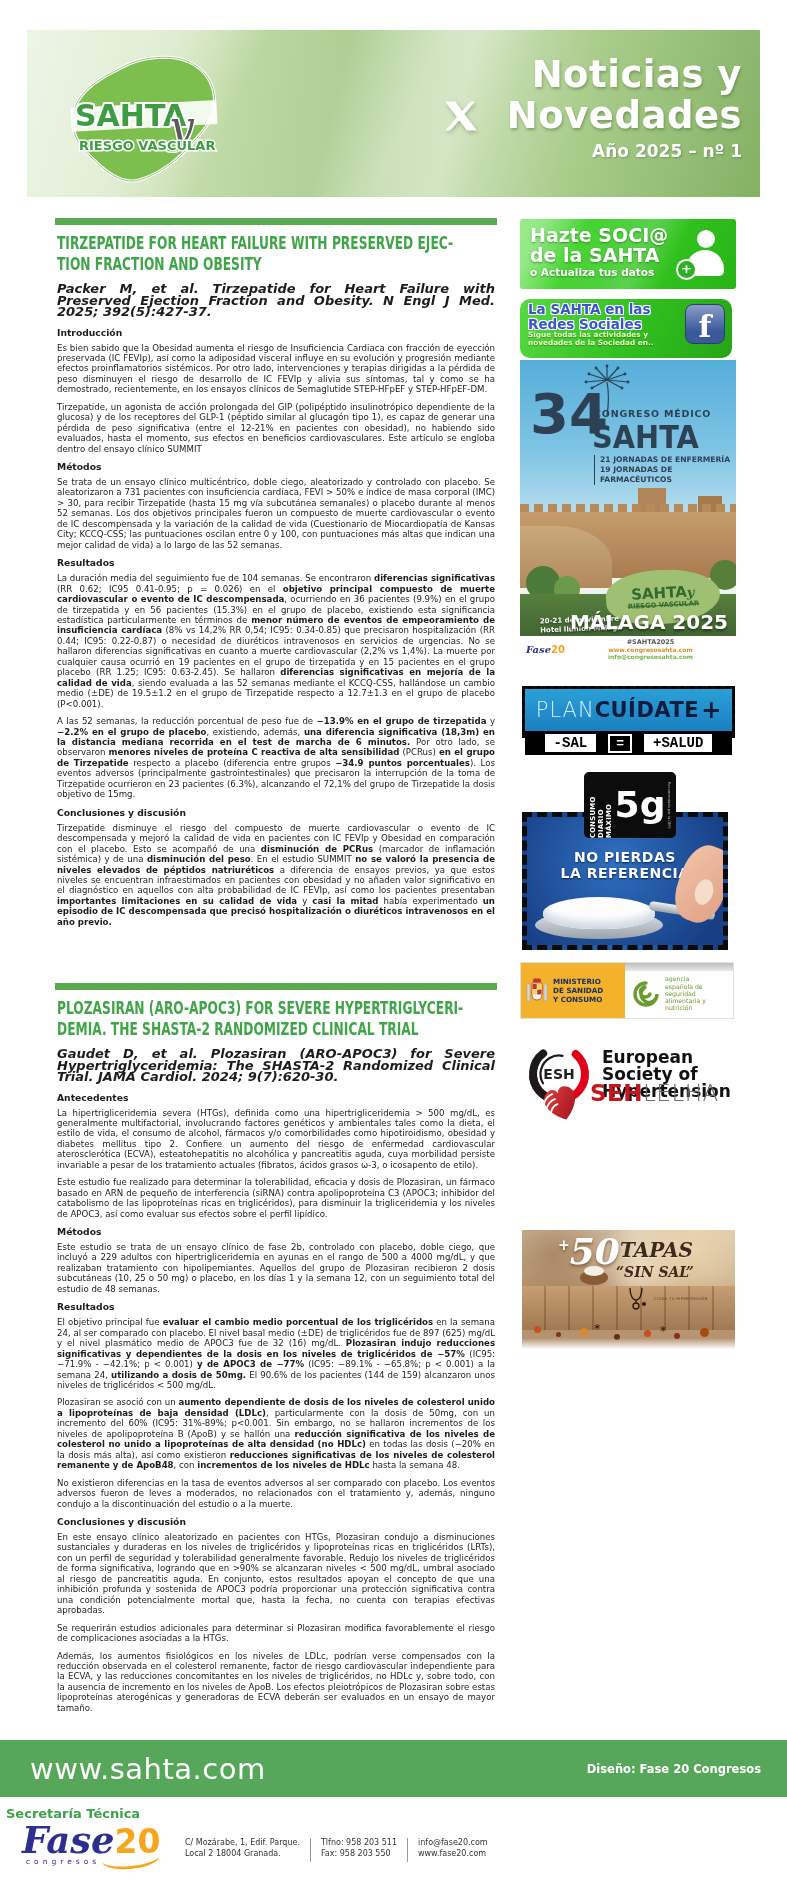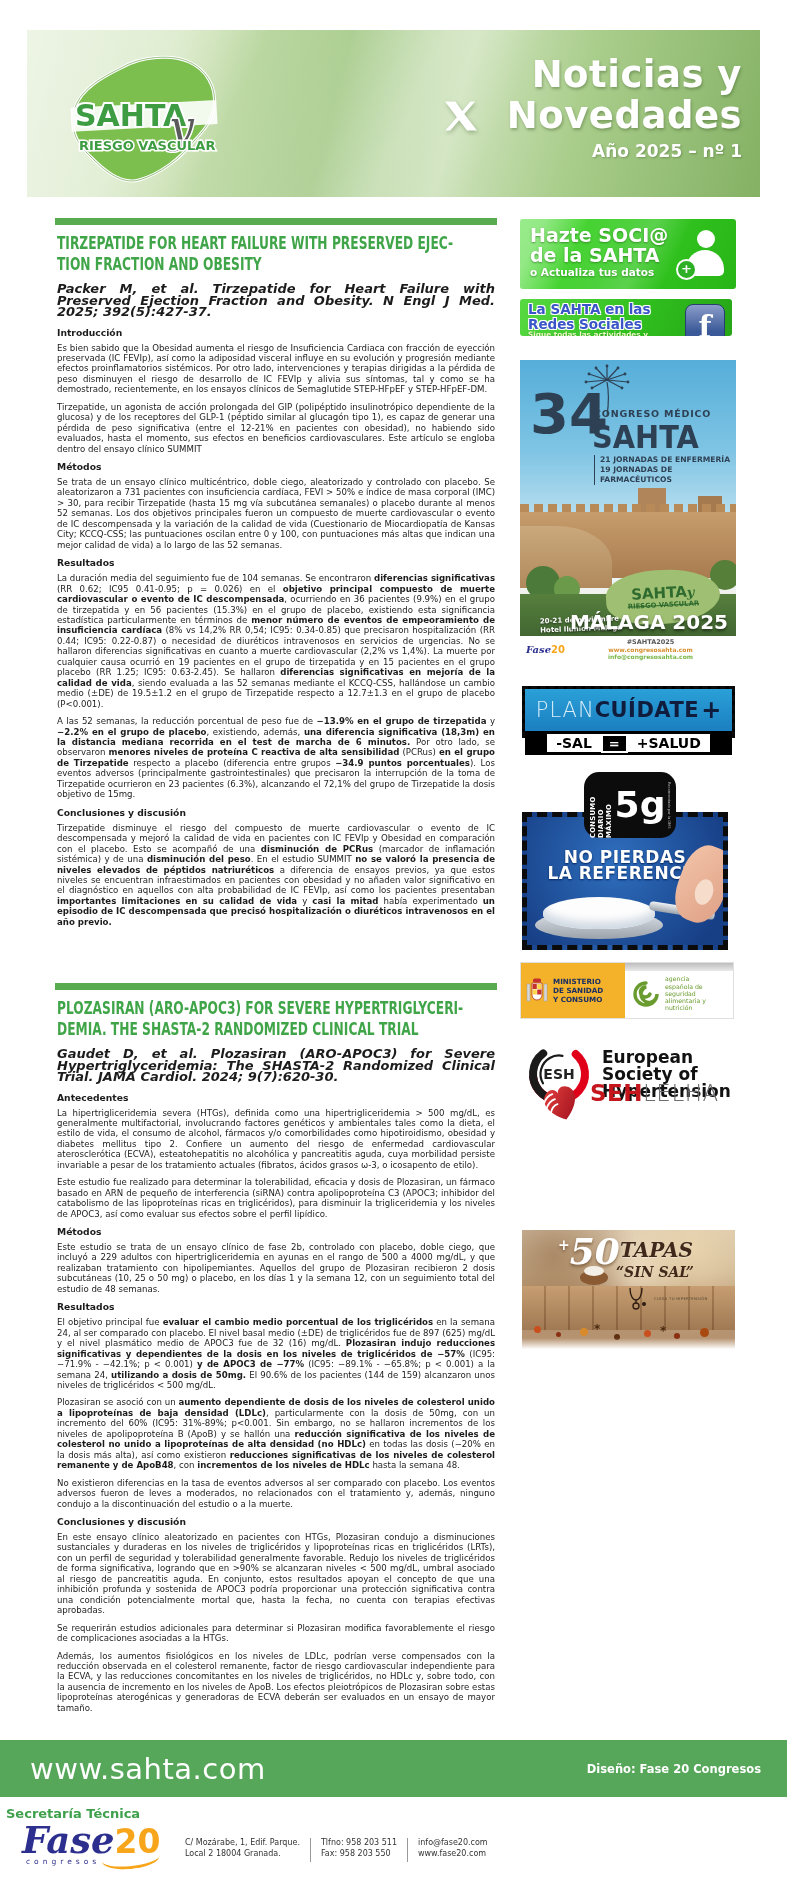--- a/index.html
+++ b/index.html
@@ -44,21 +44,21 @@
   .hz-txt{position:absolute;left:10px;top:6px;color:#fff;text-shadow:0 1px 2px rgba(20,90,10,.5);}
   .hz1{font-size:19px;font-weight:bold;line-height:20px;}
   .hz3{font-size:10.5px;font-weight:bold;margin-top:1px;}
   .person{position:absolute;right:10px;top:11px;width:40px;height:48px;}
   .p-head{width:18px;height:18px;background:#fff;border-radius:50%;margin:0 auto;}
   .p-body{width:38px;height:26px;background:#fff;border-radius:19px 19px 5px 5px;margin-top:2px;}
   .p-plus{position:absolute;left:-10px;bottom:-2px;width:17px;height:17px;border-radius:50%;
     background:#2db025;border:2px solid #fff;color:#fff;font-size:13px;line-height:16px;
     font-weight:bold;text-align:center;}
   
-  .b-redes{left:520px;top:299px;width:212px;height:37px;border-radius:3px;overflow:hidden;
+  .b-redes{left:520px;top:299px;width:212px;height:59px;border-radius:10px;overflow:hidden;
     background:linear-gradient(115deg,#58d943 0%,#30bf1e 55%,#27a517 100%);}
   .rs-txt{position:absolute;left:8px;top:3px;}
   .rs1{font-size:13.5px;font-weight:bold;line-height:14.5px;color:#3a55c8;
     text-shadow:-1px -1px 0 #fff,1px -1px 0 #fff,-1px 1px 0 #fff,1px 1px 0 #fff;}
   .rs-sub{font-size:7.3px;font-weight:bold;line-height:8.2px;color:#eef8c8;text-shadow:0 1px 1px rgba(20,90,10,.5);}
   .fb{position:absolute;right:7px;top:5px;width:38px;height:38px;border-radius:8px;
     background:linear-gradient(180deg,#8b9dc9,#3b5998 70%);border:1px solid #27406e;
     color:#fff;font-family:"DejaVu Serif",serif;font-weight:bold;font-size:30px;line-height:44px;text-align:center;overflow:hidden;}
   
   .b-congreso{left:520px;top:360px;width:216px;height:302px;overflow:hidden;background:#fff;}
@@ -99,41 +99,41 @@
   .cpf-hash{font-size:6.5px;font-weight:bold;color:#5a5a5a;}
   .cpf-web{font-size:6px;font-weight:bold;color:#d78f2e;}
   .cpf-mail{font-size:6px;font-weight:bold;color:#7ab648;}
   
   .b-plan{left:522px;top:686px;width:213px;height:52px;border:3px dashed #0a0a0a;background:#000;text-align:right;}
   .pc-top{height:42px;background:linear-gradient(180deg,#2aa0d8,#1b7fc0);display:flex;
     align-items:center;justify-content:center;}
   .pc-plan{font-size:21px;font-weight:300;color:#d8edf8;letter-spacing:1px;}
   .pc-cuidate{font-size:21px;font-weight:bold;color:#101c3c;letter-spacing:.5px;}
   .pc-plus{font-size:24px;font-weight:bold;color:#101c3c;margin-left:2px;}
-  .pc-bot{height:24px;background:#000;display:flex;align-items:center;justify-content:center;gap:0;}
+  .pc-bot{height:24px;background:#000;display:flex;align-items:center;justify-content:center;gap:12px;font-family:Liberation Mono, monospace;}
   .wbox{background:#fff;color:#000;font-weight:bold;font-size:14px;padding:1px 9px;}
   .ebox{background:#000;color:#fff;border:2px solid #fff;font-weight:bold;font-size:13px;padding:0 6px;}
   
   .b-sal{left:522px;top:772px;width:214px;height:180px;}
   .stamp{position:absolute;left:0;top:40px;width:196px;height:128px;border:5px dashed #0b0b0b;
     background:radial-gradient(circle at 45% 35%,#2f6fbe,#173f86 85%);overflow:hidden;}
-  .np-txt{margin-top:32px;text-align:center;color:#fff;font-weight:bold;font-size:17px;
+  .np-txt{margin-top:32px;text-align:center;color:#fff;font-weight:bold;font-size:14px;
     line-height:16px;letter-spacing:.5px;text-shadow:0 1px 2px #00235e;}
   .bowl{position:absolute;left:8px;bottom:6px;width:128px;height:28px;border-radius:50%;
     background:linear-gradient(180deg,#dfe3e8,#9aa2ab);}
   .mound{position:absolute;left:16px;bottom:16px;width:112px;height:32px;
     border-radius:50% 50% 45% 45%;background:#fdfdfd;box-shadow:inset 0 -7px 9px #cfd8e2;}
   .handle{position:absolute;left:122px;bottom:30px;width:66px;height:9px;border-radius:4px;
     background:linear-gradient(180deg,#eef1f4,#9aa2ab);transform:rotate(9deg);}
   .finger{position:absolute;right:-4px;top:28px;width:48px;height:78px;border-radius:42%;
     background:linear-gradient(120deg,#f2c3a8,#dfa186);transform:rotate(20deg);}
   .nail{position:absolute;right:10px;top:62px;width:18px;height:26px;border-radius:50%;
     background:#f6dccb;transform:rotate(16deg);}
   .badge5{position:absolute;left:62px;top:0;width:92px;height:66px;background:#0c0c0c;
-    border-radius:15px;color:#fff;display:flex;align-items:center;justify-content:center;z-index:5;}
+    border-radius:5px;color:#fff;display:flex;align-items:center;justify-content:center;z-index:5;}
   .vtxt{writing-mode:vertical-rl;transform:rotate(180deg);font-size:6.8px;font-weight:bold;
     line-height:8px;letter-spacing:.3px;margin-right:2px;}
   .g5{font-size:36px;font-weight:bold;line-height:36px;}
   .oms{writing-mode:vertical-rl;font-size:3.6px;margin-left:2px;color:#bbb;}
   
   .b-min{left:520px;top:962px;width:214px;height:57px;display:flex;border:1px solid #e0e0e0;}
   .min-left{width:104px;background:#f3b229;display:flex;align-items:center;gap:4px;padding:4px;box-sizing:border-box;}
   .min-txt{font-size:7.2px;font-weight:bold;color:#1c2f63;line-height:9px;}
   .min-right{flex:1;background:#fff;position:relative;display:flex;align-items:center;gap:4px;padding:10px 4px 4px 6px;box-sizing:border-box;}
   .min-right::before{content:"";position:absolute;left:0;top:0;width:100%;height:8px;

